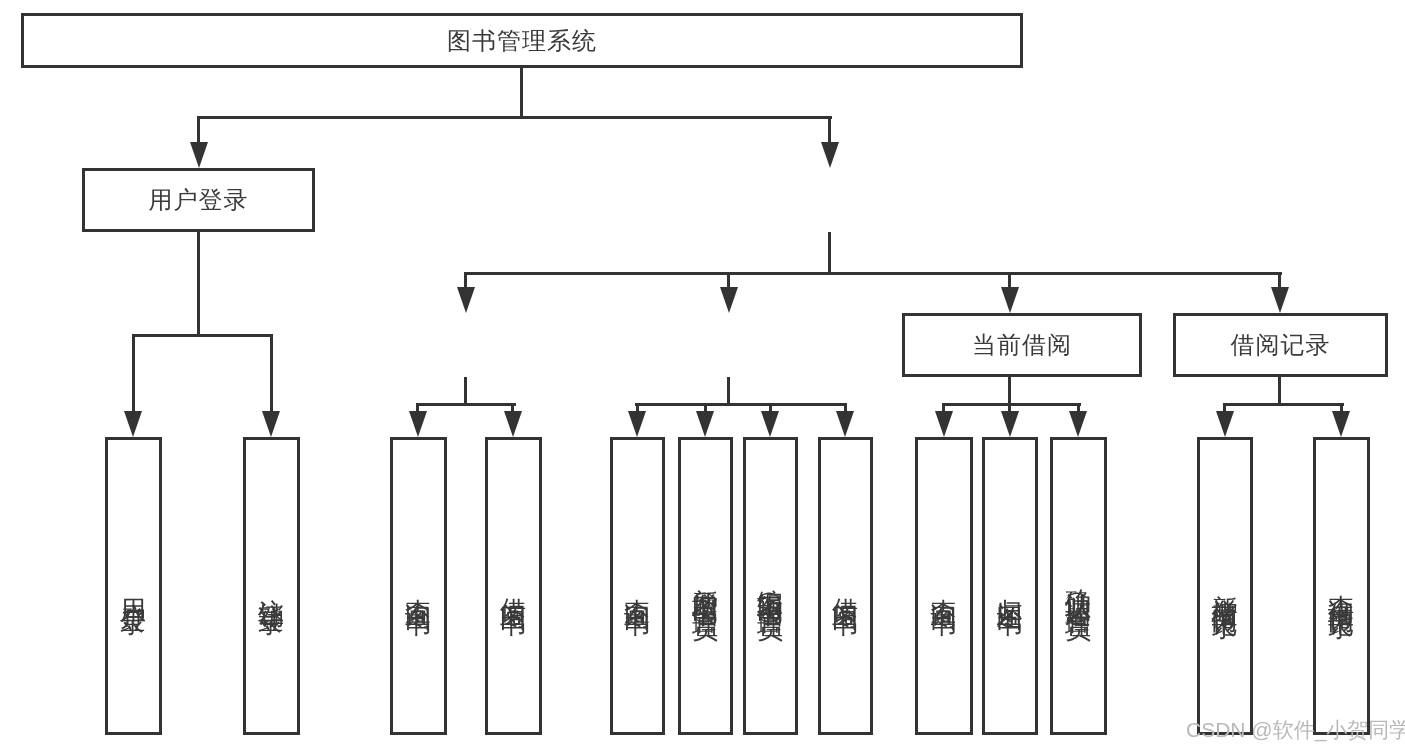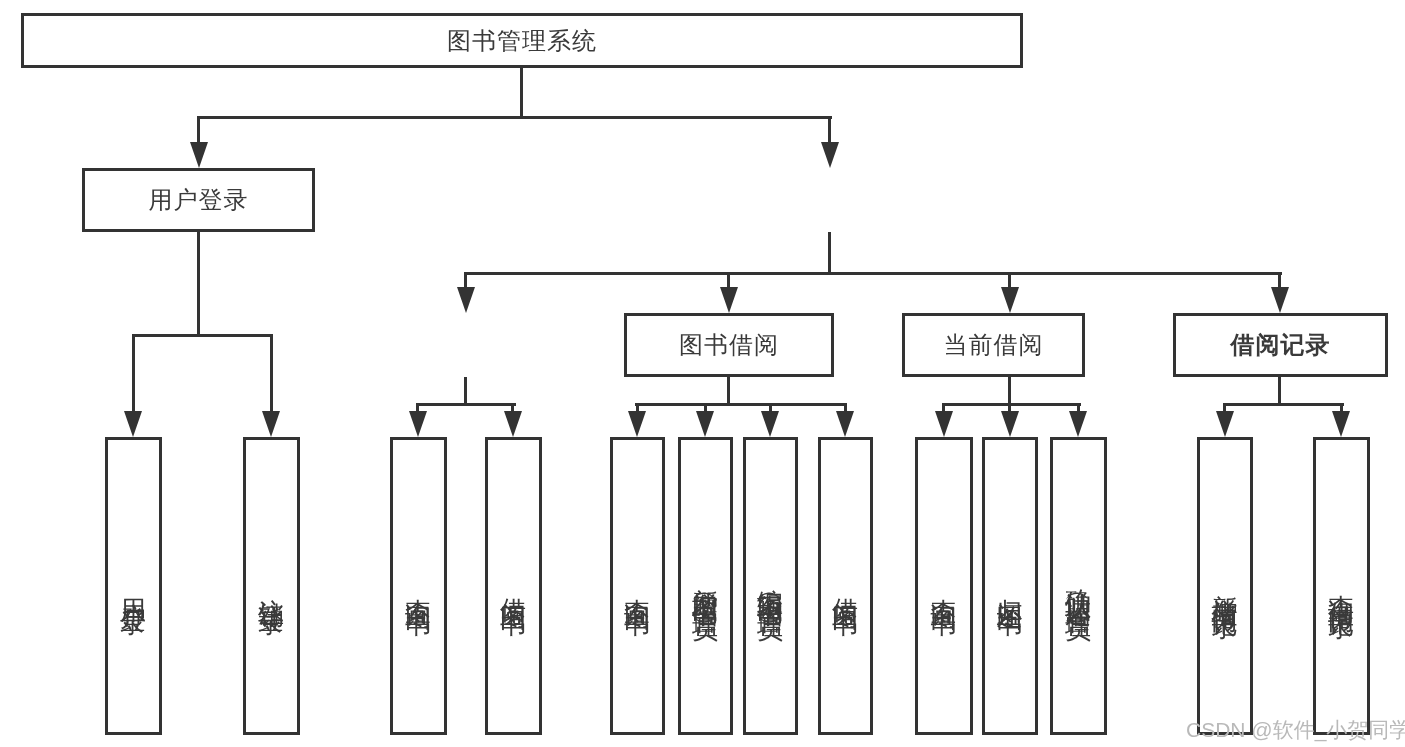--- a/index.html
+++ b/index.html
@@ -125,29 +125,26 @@
   <div class="node" style="left:21px;top:13px;width:1002px;height:55px;">
     <span class="hlabel">图书管理系统</span>
   </div>
 
   <div class="node" style="left:82px;top:168px;width:233px;height:64px;">
     <span class="hlabel">用户登录</span>
   </div>
 
 
 
-  <div class="node" style="left:624px;top:313px;width:210px;height:64px;">
-    <span class="hlabel">图书借阅</span>
-  </div>
-
-  <div class="node" style="left:902px;top:313px;width:183px;height:64px;">
+
+  <div class="node" style="left:902px;top:313px;width:240px;height:64px;">
     <span class="hlabel">当前借阅</span>
   </div>
 
-  <div class="node" style="left:1173px;top:313px;width:215px;height:64px;font-weight:bold;">
+  <div class="node" style="left:1173px;top:313px;width:215px;height:64px;">
     <span class="hlabel">借阅记录</span>
   </div>
 
   <div class="node" style="left:105px;top:437px;width:57px;height:298px;">
     <span class="vlabel">用户登录</span>
   </div>
 
   <div class="node" style="left:243px;top:437px;width:57px;height:298px;">
     <span class="vlabel">注销登录</span>
   </div>

